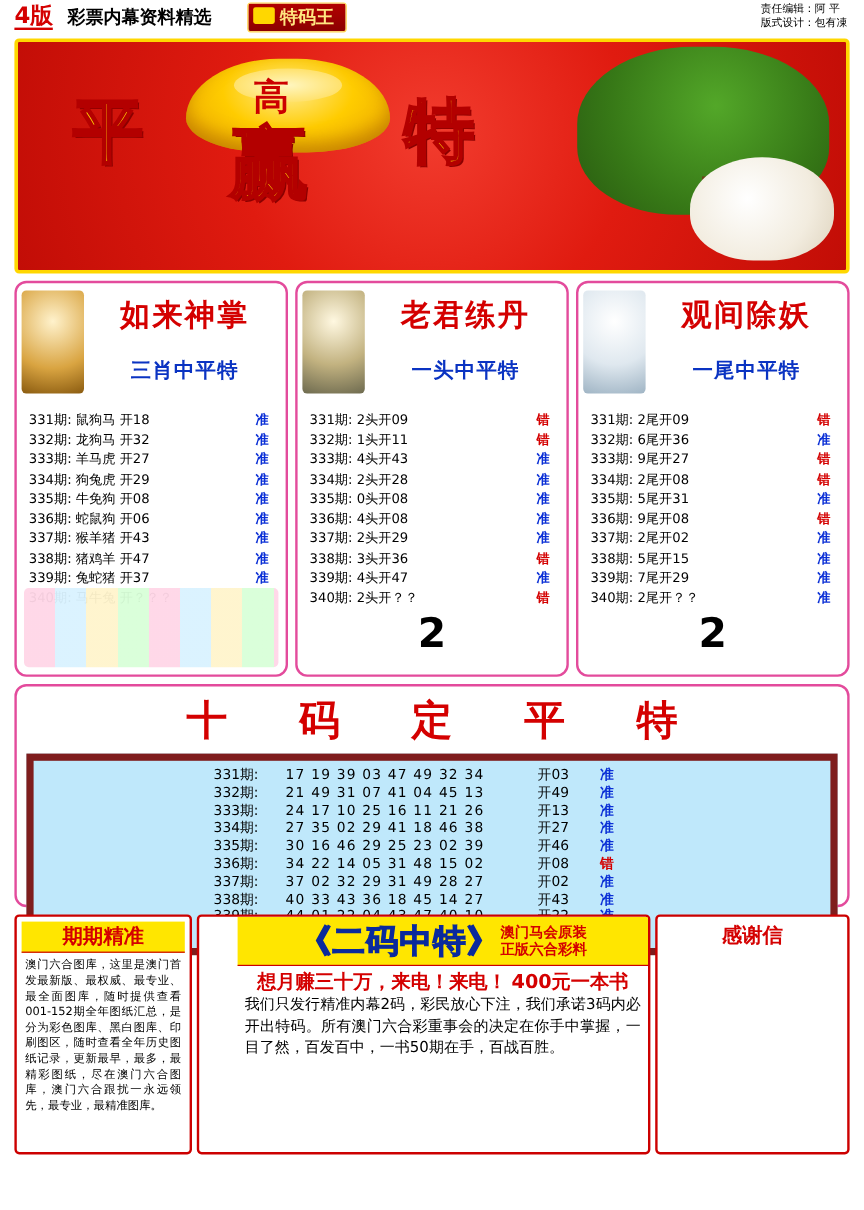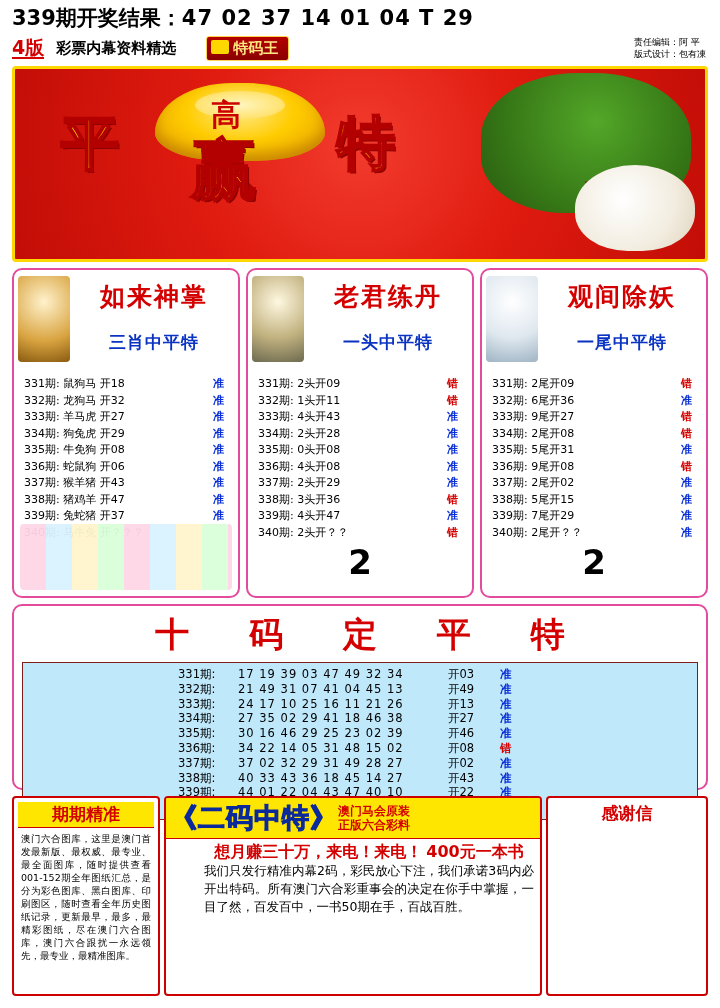--- a/index.html
+++ b/index.html
@@ -128,21 +128,21 @@
 
   
   .ten-box {
     margin:6px 6px 0 6px; border:2px solid #e34b9c; border-radius:10px;
     background:#fff; padding:6px 8px 8px 8px; height:186px;
   }
   .ten-title {
     text-align:center; font-size:34px; font-weight:bold; color:#d40000;
     letter-spacing:24px; padding-left:24px; margin-bottom:4px;
   }
-  .ten-inner { background:#bfe8fb; border:1px solid #7f1d1d; padding:4px 0; }
+  .ten-inner { background:#bfe8fb; border:6px solid #7f1d1d; padding:4px 0; }
   .tenrow { display:flex; justify-content:center; font-size:11.5px; line-height:14.8px; color:#000; }
   .tenrow .t1 { width:60px; text-align:left; }
   .tenrow .t2 { width:210px; letter-spacing:1px; }
   .tenrow .t3 { width:52px; }
   .tenrow .t4 { width:42px; font-weight:bold; }
 
   
   .bottom { display:flex; gap:4px; margin:6px 6px 0 6px; height:200px; }
   .bb {
     border:2px solid #cc0000; border-radius:4px; padding:4px;
@@ -150,22 +150,22 @@
   }
   .bb-left { width:148px; background:#ffffff; }
   .bb-mid { flex:1; background:#fff; border-color:#cc0000; padding:0; overflow:hidden;}
   .bb-right { width:162px; background:#fff; }
   .bb-title {
     text-align:center; font-size:17px; font-weight:bold; color:#d40000;
     background:#ffe600; border-bottom:1px solid #cc0000; padding:1px 0;
   }
   .bb-body { font-size:9.5px; line-height:13px; color:#000; padding:4px 3px; text-align:justify;}
   .mid-head {
-    display:flex; align-items:center; justify-content:flex-start;
-    background:#ffe600; padding:2px 4px; border-bottom:1px solid #c00;
+    display:flex; align-items:center; justify-content:center;
+    background:#ffe600; padding:2px 4px; border-bottom:1px solid #c00;margin-left:32px;
   }
   .mid-head .big {
     font-size:27px; font-weight:bold; color:#0a33c2; -webkit-text-stroke:1px #0a2a9c;
     letter-spacing:1px;
   }
   .mid-head .side { font-size:12px; color:#d40000; font-weight:bold; line-height:14px; text-align:center;}
   .mid-body { padding:4px 6px; font-size:12.5px; line-height:18px; color:#000; text-align:justify;margin-left:32px;}
   .mid-body .hl { color:#d40000; font-weight:bold; }
   .mid-foot {
     background:#ffe600; display:flex; align-items:center; justify-content:space-between;
@@ -174,23 +174,20 @@
   .mid-foot .l { color:#d40000; font-size:10.5px; font-weight:bold;}
   .mid-foot .r { color:#000; font-size:13px; font-weight:bold;}
   .thanks-title { text-align:center; font-size:17px; font-weight:bold; color:#d40000; }
   .thanks-body { font-size:9.5px; line-height:13.4px; color:#000; padding:3px 2px; text-align:justify;}
 </style>
 </head>
 <body>
 
 <div class="page">
 
-  <div class="topline">
-    <span>339期开奖结果：</span><span class="res">47 02 37 14 01 04 T 29</span>
-  </div>
 
   <div class="subhead">
     <span class="banhao">4版</span>
     <span class="subtitle">彩票内幕资料精选</span>
     <span class="logo-badge">特码王</span>
     <span class="credits">
       <div>责任编辑：阿  平</div>
       <div>版式设计：包有凍</div>
     </span>
   </div>

